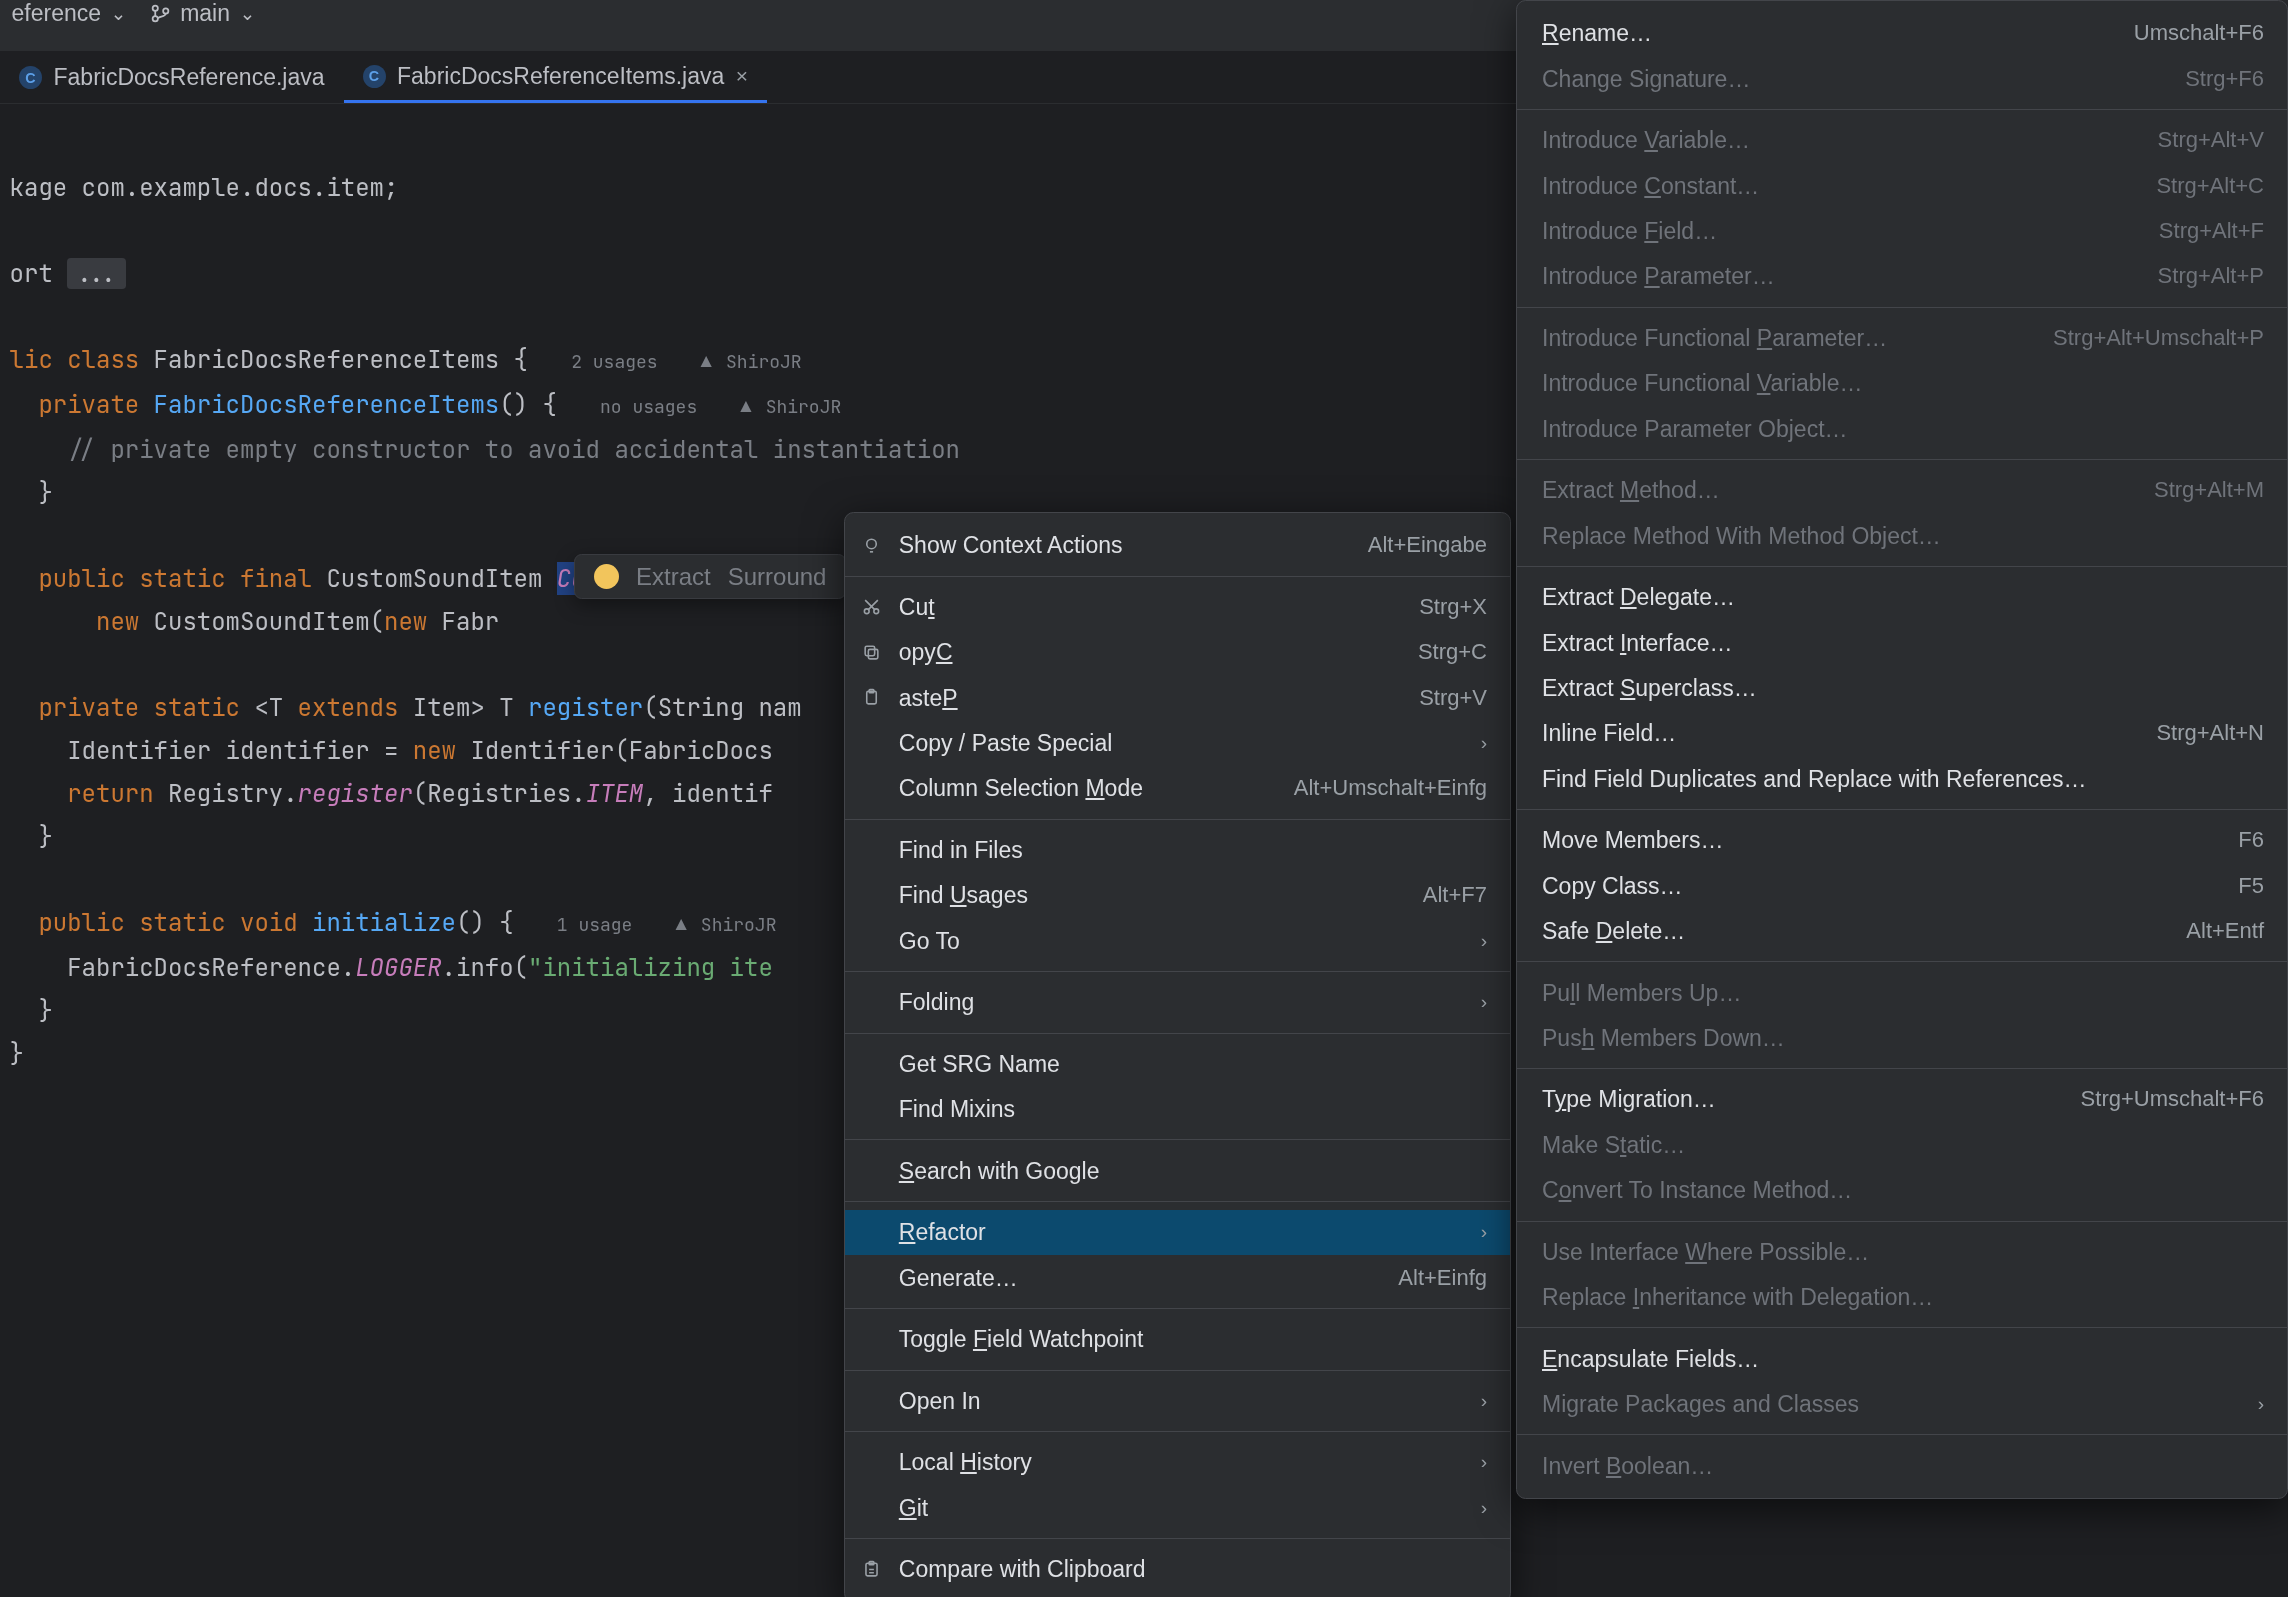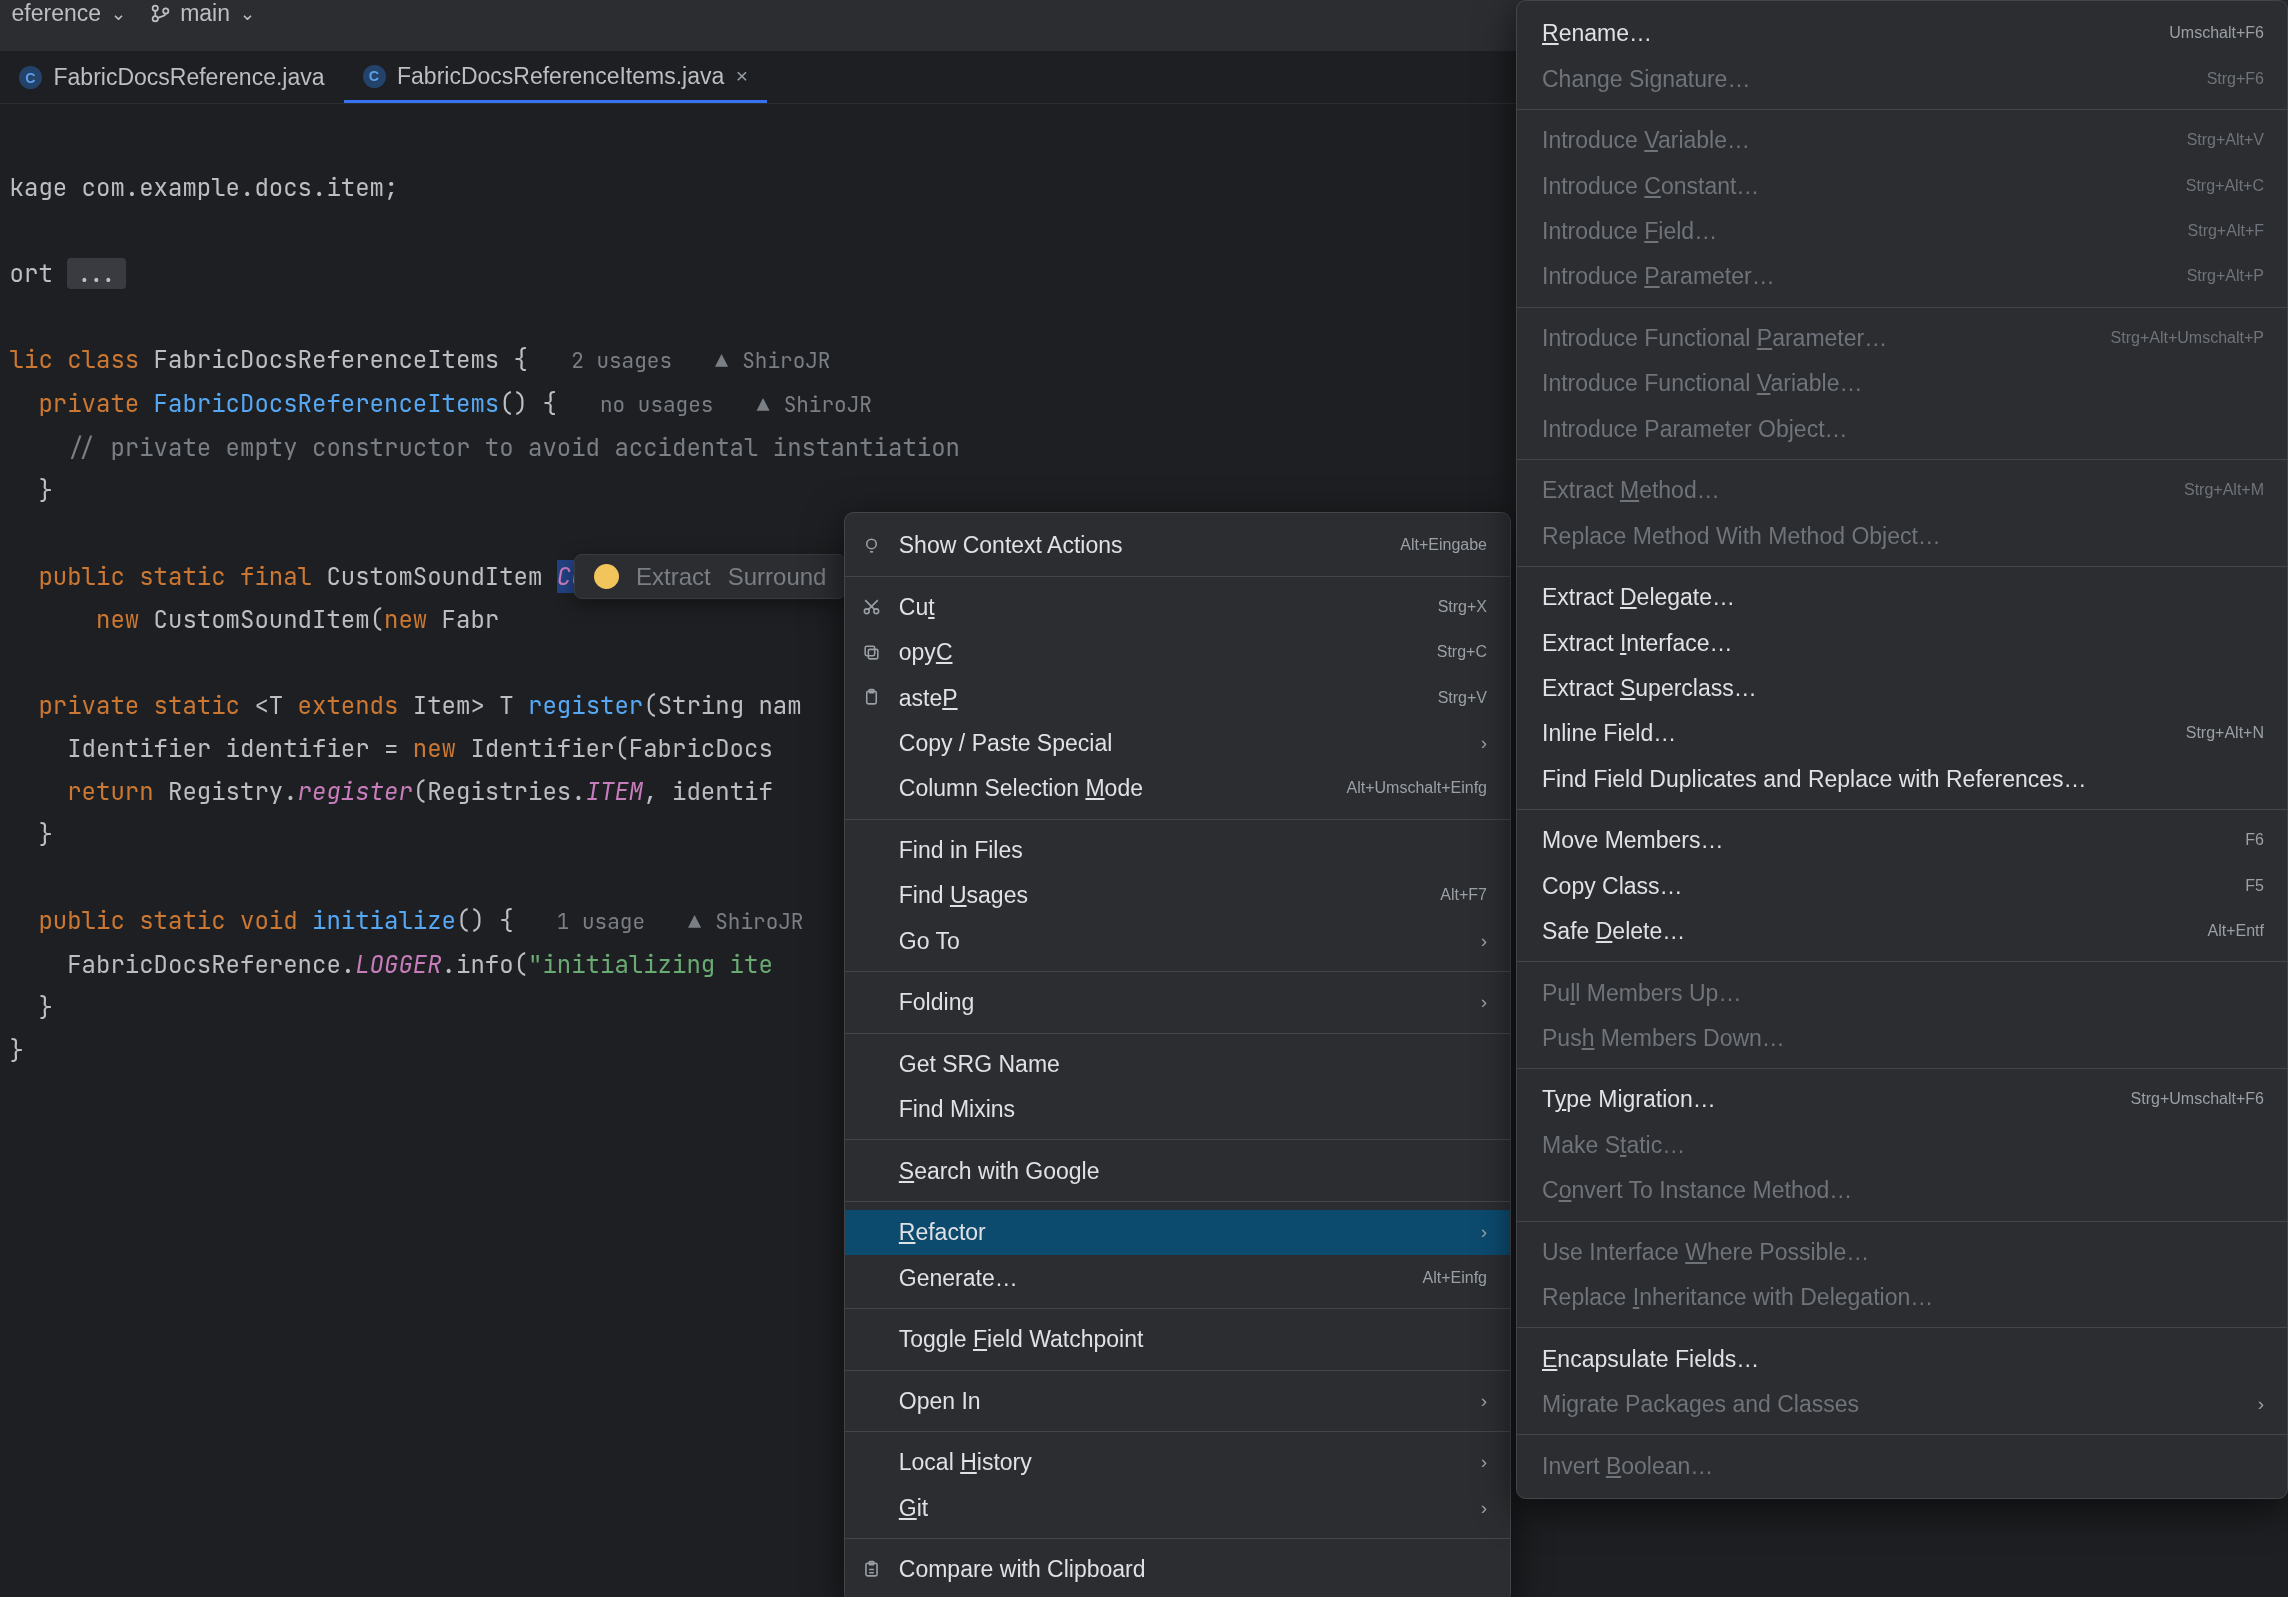--- a/index.html
+++ b/index.html
@@ -65,21 +65,21 @@
     font-size: 24px;
     line-height: 43px;
     white-space: pre;
     color: #bcbec4;
   }
   .kw { color: #cc7832; }
   .method { color: #56a8f5; }
   .comment { color: #7a7e85; }
   .str { color: #6aab73; }
   .const { color: #c77dbb; font-style: italic; }
-  .ann { color: #7a7e85; font-size: 21px; font-style: normal;}
+  .ann { color: #7a7e85; font-size: 18px; font-style: normal;}
   .sel {
     background: #214283;
     color: #c77dbb;
     font-style: italic;
     padding: 1px 0;
   }
   .fold {
     background: #393b40; padding: 0 7.6px; border-radius: 3.8px;
   }
   .author-icon { color:#7a7e85; }
@@ -120,21 +120,21 @@
     line-height: 34px;
     color: #dfe1e5;
     cursor: pointer;
     gap: 13.4px;
   }
   .menu.sub .menu-item { padding-left: 25px; }
   .menu-item.disabled { color: #6f737a; cursor: default; }
   .menu-item.hl { background: #0c4a6e; }
   .mi-icon { width: 27px; display:flex; justify-content:center; color:#9aa0a6;}
   .mi-label { flex: 1; }
-  .mi-sc { color: #9aa0a6; font-size: 16px; }
+  .mi-sc { color: #9aa0a6; font-size: 22px; }
   .menu-item.disabled .mi-sc { color: #6f737a; }
   .sep {
     height: 1px;
     background: #43454a;
     margin: 7.6px 0;
   }
   .chev-r { margin-left: auto; color:#9aa0a6; font-size: 19px;}
   u { text-decoration: underline; }
 </style>
 </head>

